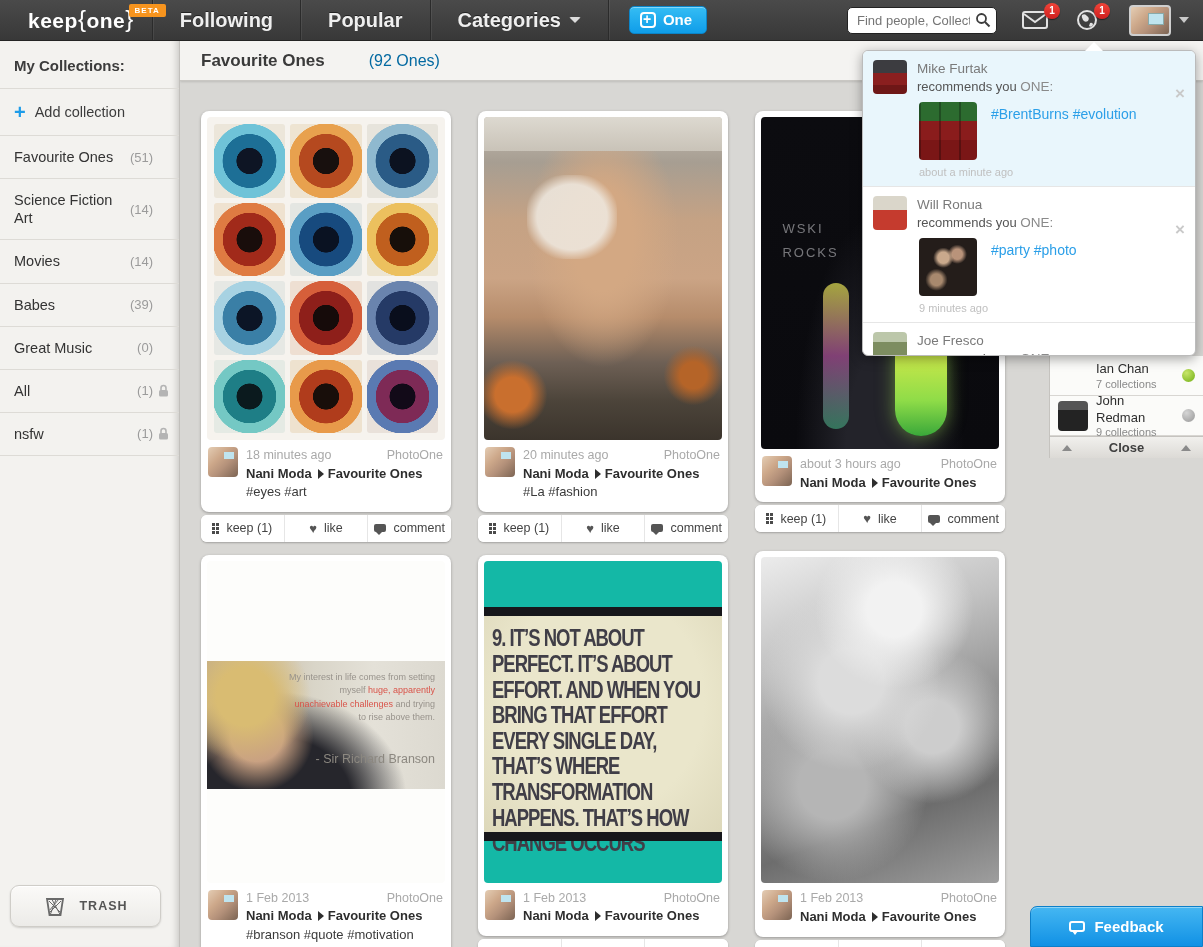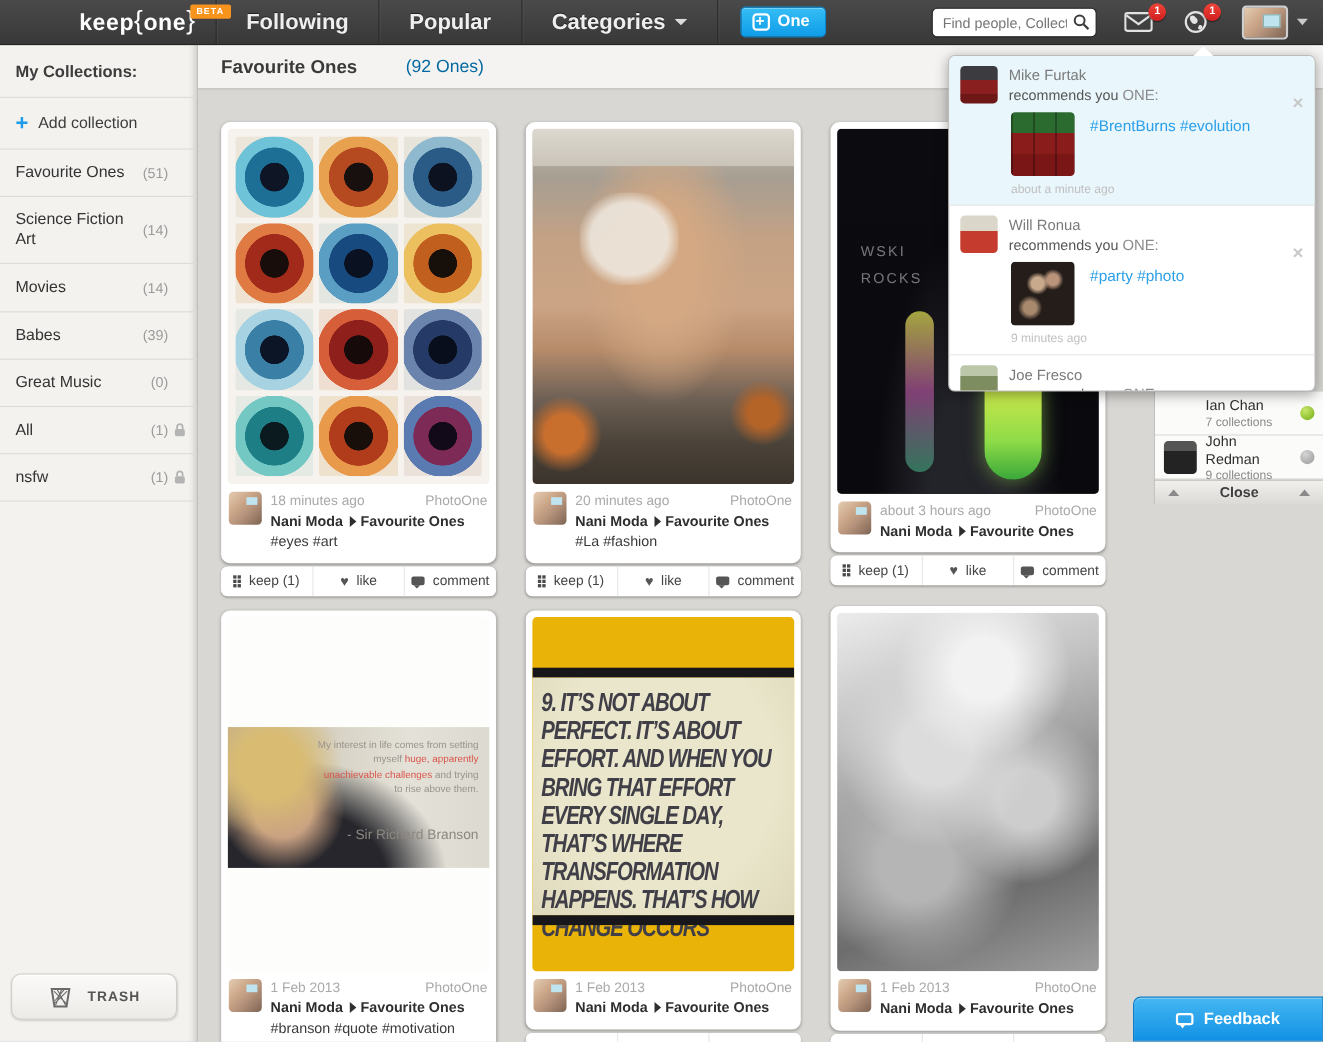--- a/index.html
+++ b/index.html
@@ -1,19 +1,19 @@
 <!DOCTYPE html>
 <html><head>
 <meta charset="utf-8">
 <style>
   * { margin:0; padding:0; box-sizing:border-box; }
   html,body { width:1203px; height:947px; overflow:hidden; font-family:"Liberation Sans", sans-serif; background:#d8d7d4; position:relative; }
 
   
-  .navbar { position:absolute; top:0; left:0; right:0; height:41px; background:linear-gradient(#4a4a4a,#383838); border-bottom:1px solid #242424; display:flex; align-items:stretch; z-index:60;padding-left:44px; }
+  .navbar { position:absolute; top:0; left:0; right:0; height:41px; background:linear-gradient(#4a4a4a,#383838); border-bottom:1px solid #242424; display:flex; align-items:stretch; z-index:60; }
   .nb-sep { width:1px; background:#2b2b2b; box-shadow:1px 0 0 rgba(255,255,255,.07); }
   .logo-wrap { display:flex; align-items:center; padding:0 18px 0 28px; position:relative; }
   .logo { color:#fff; font-size:21px; font-weight:bold; letter-spacing:.5px; }
   .logo .br { font-weight:normal; font-size:24px; position:relative; top:-1px; }
   .beta { background:#f7941e; color:#fff; font-size:8px; font-weight:bold; padding:2px 6px; border-radius:2px; position:absolute; top:4px; right:-14px; letter-spacing:1px; }
   .nav-item { display:flex; align-items:center; padding:0 27px; color:#efefef; font-size:20px; font-weight:bold; text-shadow:0 -1px 0 rgba(0,0,0,.5); cursor:pointer; }
   .chev-down { width:0; height:0; border-left:6px solid transparent; border-right:6px solid transparent; border-top:6px solid #dcdcdc; margin-left:8px; border-radius:2px; }
   .one-wrap { display:flex; align-items:center; padding:0 20px; }
   .one-btn { display:flex; align-items:center; gap:7px; background:linear-gradient(#35bdf4,#0f9de9); border:1px solid #0b85c9; border-radius:5px; color:#fff; font-weight:bold; font-size:15px; padding:4px 14px 5px 10px; box-shadow:inset 0 1px 0 rgba(255,255,255,.4); cursor:pointer; }
   .one-icon { width:16px; height:16px; border:2px solid #fff; border-radius:4px; position:relative; }
@@ -104,21 +104,21 @@
   .img-branson { height:322px; background:#fdfdfb; }
   .br-band { position:absolute; left:0; right:0; top:100px; height:128px; background:
     radial-gradient(circle at 16% 28%, #d9bc72 0 13%, rgba(0,0,0,0) 30%),
     radial-gradient(circle at 21% 58%, #c9a182 0 13%, rgba(0,0,0,0) 28%),
     radial-gradient(ellipse at 28% 108%, #26262c 0 32%, rgba(0,0,0,0) 55%),
     linear-gradient(90deg,#c0ab8c 0%,#d9d5c8 45%,#e4e1d8 70%,#dcd9d0 100%); }
   .br-quote { position:absolute; right:10px; top:110px; width:150px; text-align:right; font-size:9px; line-height:1.5; color:#98938c; }
   .br-red { color:#d9544a; }
   .br-sig { position:absolute; right:10px; top:190px; width:150px; text-align:right; font-size:12.5px; line-height:1.3; color:#8c8880; }
 
-  .img-quote { height:322px; background:#eab308;font-style:italic; }
+  .img-quote { height:322px; background:#14b8a6; }
   .q-bar { position:absolute; left:0; right:0; height:9px; background:#17171b; }
   .q-bar.top { top:46px; } .q-bar.bot { bottom:42px; }
   .q-body { position:absolute; left:0; right:0; top:55px; bottom:51px; background:radial-gradient(ellipse at 50% 40%, #eae6cb 0 60%, #ddd8ba 100%); padding:10px 8px; }
   .q-text { font-weight:bold; color:#403e47; font-size:18.5px; line-height:1.08; letter-spacing:-1px; transform:scaleY(1.28); transform-origin:top left; }
 
   .img-bw { height:326px; background:
     radial-gradient(circle at 56% 16%, #f2f2f2 0 9%, rgba(0,0,0,0) 26%),
     radial-gradient(circle at 38% 38%, #dcdcdc 0 13%, rgba(0,0,0,0) 36%),
     radial-gradient(circle at 72% 52%, #cdcdcd 0 11%, rgba(0,0,0,0) 32%),
     radial-gradient(circle at 30% 70%, #b5b5b5 0 12%, rgba(0,0,0,0) 34%),

